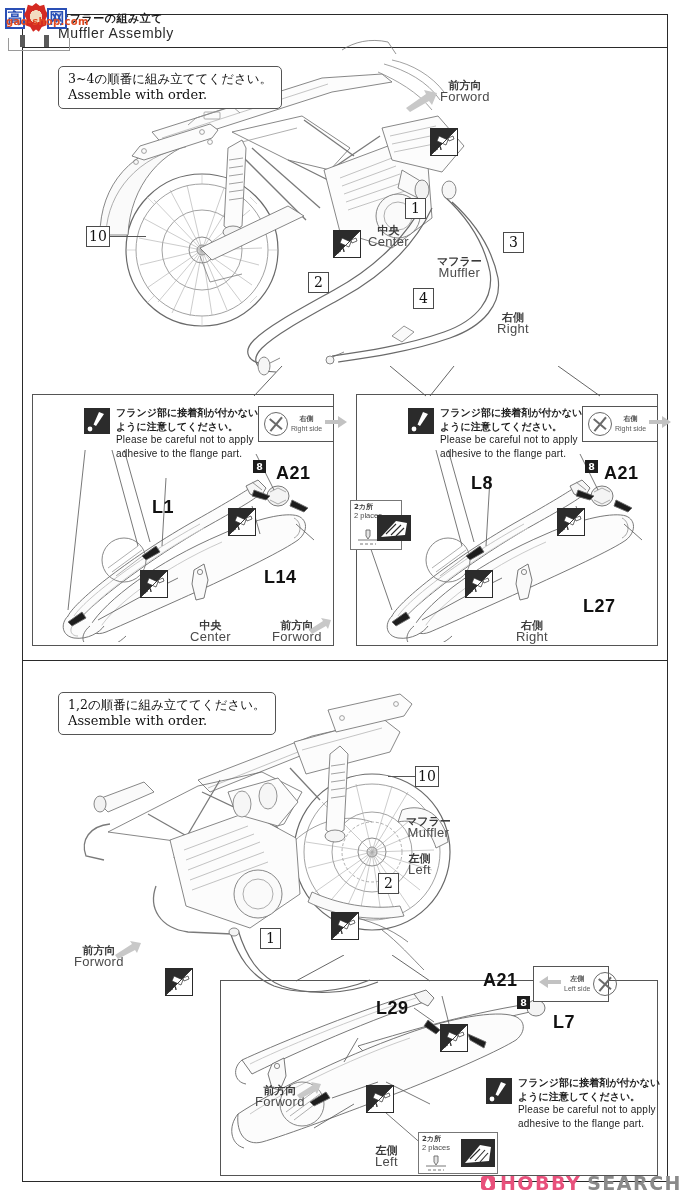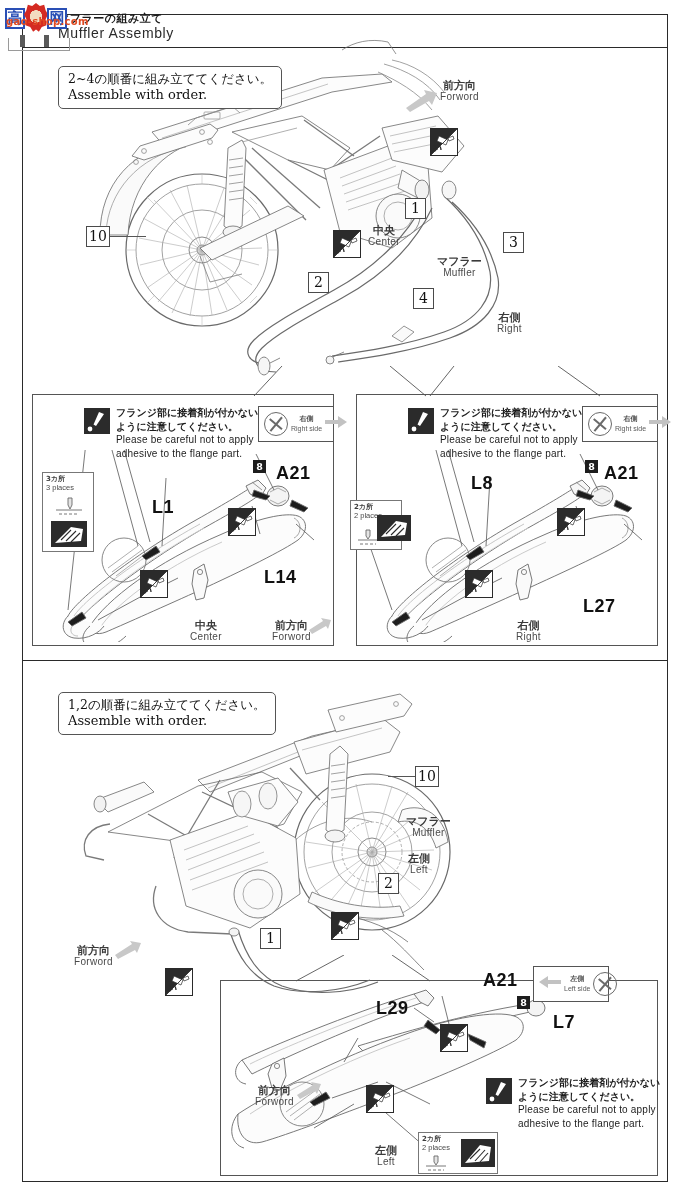--- a/index.html
+++ b/index.html
@@ -141,21 +141,21 @@
     line-height:11px;
     white-space:nowrap;
     z-index:15;
   }
   .lbl .jp{
     font-family:"DejaVu Sans",sans-serif;
     font-size:11px; font-weight:bold;
     color:#3b3b3b; display:block;
   }
   .lbl .en{
-    font-size:10px; color:#4a4a4a; display:block;
+    font-size:13px; color:#4a4a4a; display:block;
     letter-spacing:.3px;
   }
 
   
   .part{
     position:absolute;
     font-family:"Liberation Sans",sans-serif;
     font-size:18px; font-weight:bold;
     color:#111;
     letter-spacing:.5px;
@@ -360,21 +360,21 @@
     <div class="wm-char c3">网</div>
     <div class="wm-url">gao-shop.com</div>
   </div>
 
   <div class="hdr">
     <div class="jp">マフラーの組み立て</div>
     <div class="en">Muffler Assembly</div>
   </div>
 
   <div class="order-box" style="left:58px; top:66px;">
-    <div class="jp">2~4の順番に組み立ててください。</div>
+    <div class="jp">3~4の順番に組み立ててください。</div>
     <div class="en">Assemble with order.</div>
   </div>
 
   <div class="art" style="left:92px; top:20px;">
   <svg width="480" height="360" viewBox="0 0 480 360" fill="none" stroke="#5a5a5a" stroke-width="0.8">
 
     <circle cx="110" cy="230" r="76" stroke="#6a6a6a" stroke-width="1.2"></circle>
     <circle cx="110" cy="230" r="66" stroke="#8a8a8a"></circle>
     <circle cx="110" cy="230" r="40" stroke="#8a8a8a"></circle>
     <circle cx="110" cy="230" r="13" stroke="#6a6a6a"></circle>
@@ -577,44 +577,20 @@
       <span class="jp">右側</span>
       <span class="en">Right side</span>
     </span>
     <span class="arw">
       <svg width="22" height="14" viewBox="0 0 22 14">
           <path d="M0 5 L13 5 L13 1 L22 7 L13 13 L13 9 L0 9 Z" fill="#c2c2c2"></path>
         </svg>
     </span>
   </div>
 
-  <div class="placesbox" style="left:42px; top:472px; width:52px; height:80px;">
-    <span class="cap">
-      <span class="jp">3カ所</span>
-      <span class="en">3 places</span>
-    </span>
-    <span class="drill" style="left:12px; top:24px;">
-      <svg width="28" height="22" viewBox="0 0 28 22" fill="none" stroke="#6a6a6a" stroke-width="0.9">
-        <path d="M13 1 L17 1 L17 8 L15 12 L13 8 Z" fill="#e4e4e4"></path>
-        <line x1="1" y1="13" x2="27" y2="13"></line>
-        <line x1="4" y1="17" x2="24" y2="17" stroke-dasharray="3 2"></line>
-      </svg>
-    </span>
-    <span class="pic" style="left:8px; top:48px; width:36px; height:26px;">
-      <svg viewBox="0 0 36 26">
-        <rect width="36" height="26" fill="#2b2b2b"></rect>
-        <path d="M4 22 L20 6 L32 8 L30 20 Z" fill="#ffffff"></path>
-        <g stroke="#2b2b2b" stroke-width="1.1">
-          <line x1="10" y1="19" x2="20" y2="9"></line>
-            <line x1="15" y1="20" x2="25" y2="10"></line>
-          <line x1="20" y1="21" x2="29" y2="12"></line>
-        </g>
-      </svg>
-    </span>
-  </div>
 
   <div class="art" style="left:46px; top:450px;">
   <svg width="278" height="192" viewBox="0 0 278 192" fill="none" stroke="#6a6a6a" stroke-width="0.9">
 
     <path d="M44 176 C60 150 110 112 176 84 C212 68 240 62 252 66 C262 70 262 82 252 90
              C238 100 198 120 150 142 C110 160 74 176 60 182 C50 186 44 182 44 176 Z" fill="#fcfcfc" stroke="#6a6a6a"></path>
     <path d="M248 68 C256 72 256 84 248 88" stroke="#9a9a9a"></path>
     <path d="M54 178 C66 158 112 120 176 92" stroke="#c4c4c4"></path>
 
     <path d="M148 120 L158 114 L162 130 L158 148 L150 150 L146 134 Z" fill="#fafafa" stroke="#6a6a6a"></path>
@@ -1113,14 +1089,19 @@
     <svg width="26" height="17" viewBox="0 0 26 17">
         <path d="M1 13 L17 3 L15 0 L25 2 L21 12 L19 9 L4 17 Z" fill="#c8c8c8"></path>
       </svg>
   </div>
 
   <div class="lbl" style="left:375px; top:1145px;">
     <span class="jp">左側</span>
     <span class="en">Left</span>
   </div>
 
+  <div class="hobby">
+    <span class="flame"></span>
+    <span class="h1">HOBBY</span>
+    <span class="h2">SEARCH</span>
+  </div>
 
 </div>
 
 </body></html>

